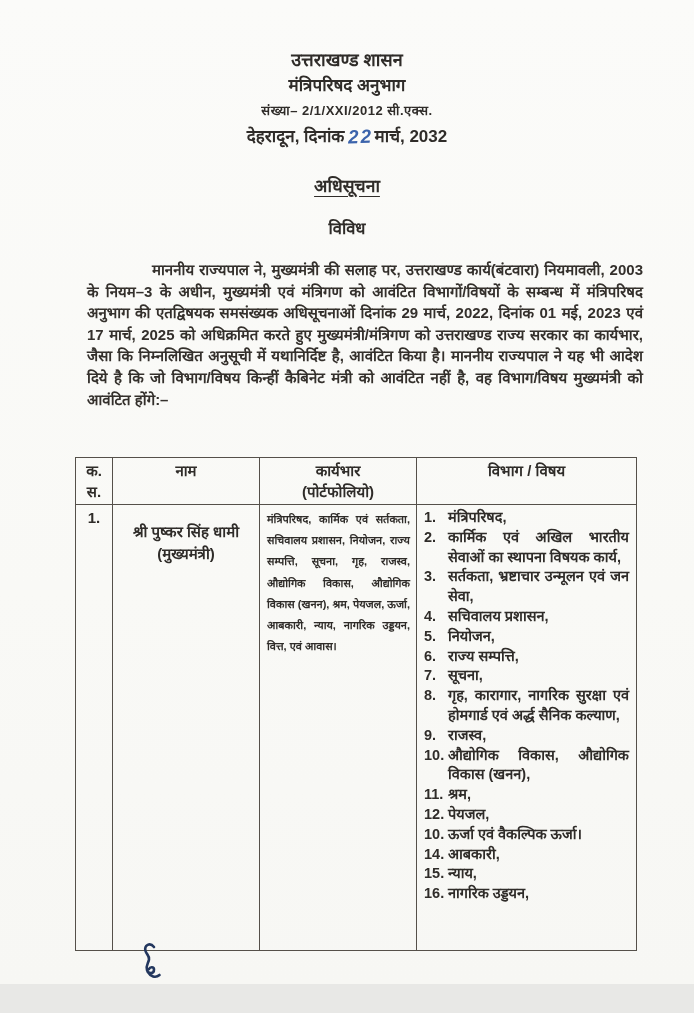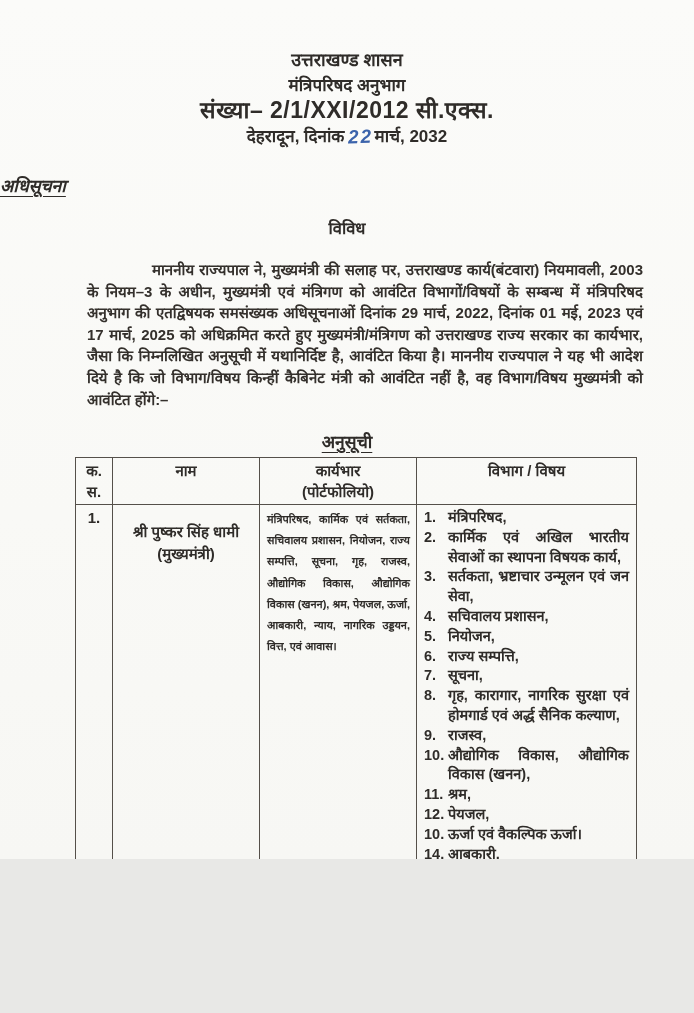--- a/index.html
+++ b/index.html
@@ -1,46 +1,46 @@
 <!DOCTYPE html>
 <html><head>
 <meta charset="utf-8">
 <style>
   html,body { margin:0; padding:0; background:#e8e8e6; }
   .page {
     position:relative;
-    width:694px; height:859px;
+    width:694px; height:984px;
     margin:0 auto;
     background:linear-gradient(180deg,#fbfbf9 0%,#f9f9f6 60%,#f7f7f4 100%);
     font-family:"Liberation Sans","DejaVu Sans",sans-serif;
     color:#2f2c29;
     overflow:hidden;
   }
   
   .letterhead {
     position:absolute; top:48px; left:0; right:0;
     text-align:center; font-weight:700;
   }
   .letterhead .l1 { font-size:18px; line-height:25px; }
   .letterhead .l2 { font-size:17px; line-height:25px; }
-  .letterhead .l3 { font-size:23px; line-height:25px; letter-spacing:0.5px; }
+  .letterhead .l3 { font-size:13px; line-height:25px; letter-spacing:0.5px; }
   .letterhead .l4 { font-size:17px; line-height:25px; }
   .hand-day {
     display:inline-block;
     color:#3b63ab;
     font-size:19px; font-weight:700; font-style:italic;
     letter-spacing:2px;
     transform:rotate(-2deg) translateY(1px);
     margin:0 1px 0 4px;
   }
   
   .notif-title {
     position:absolute; top:173px; left:0; right:0;
-    text-align:left; font-size:17.5px; font-weight:700;
-    text-decoration:underline; text-underline-offset:4px;font-style:italic;
+    text-align:center; font-size:17.5px; font-weight:700;
+    text-decoration:underline; text-underline-offset:4px;
   }
   .notif-sub {
     position:absolute; top:216px; left:0; right:0;
     text-align:center; font-size:16.5px; font-weight:700;
   }
   
   .body-para {
     position:absolute; top:250px; left:78px; width:556px;
     margin:9px;
     font-size:15px; line-height:21.6px; font-weight:600;
@@ -107,21 +107,20 @@
     <div class="l4">
       <span>देहरादून, दिनांक</span><span class="hand-day">22</span><span>मार्च, 2032</span>
     </div>
   </header>
 
   <div class="notif-title">अधिसूचना</div>
   <div class="notif-sub">विविध</div>
 
   <p class="body-para">माननीय राज्यपाल ने, मुख्यमंत्री की सलाह पर, उत्तराखण्ड कार्य(बंटवारा) नियमावली, 2003 के नियम–3 के अधीन, मुख्यमंत्री एवं मंत्रिगण को आवंटित विभागों/विषयों के सम्बन्ध में मंत्रिपरिषद अनुभाग की एतद्विषयक समसंख्यक अधिसूचनाओं दिनांक 29 मार्च, 2022, दिनांक 01 मई, 2023 एवं 17 मार्च, 2025 को अधिक्रमित करते हुए मुख्यमंत्री/मंत्रिगण को उत्तराखण्ड राज्य सरकार का कार्यभार, जैसा कि निम्नलिखित अनुसूची में यथानिर्दिष्ट है, आवंटित किया है। माननीय राज्यपाल ने यह भी आदेश दिये है कि जो विभाग/विषय किन्हीं कैबिनेट मंत्री को आवंटित नहीं है, वह विभाग/विषय मुख्यमंत्री को आवंटित होंगे:–</p>
 
-  <div class="schedule-title">अनुसूची</div>
 
   <table class="schedule">
     <colgroup>
         <col class="c1">
         <col class="c2">
         <col class="c3">
         <col class="c4">
       </colgroup>
     <thead>
       <tr>

